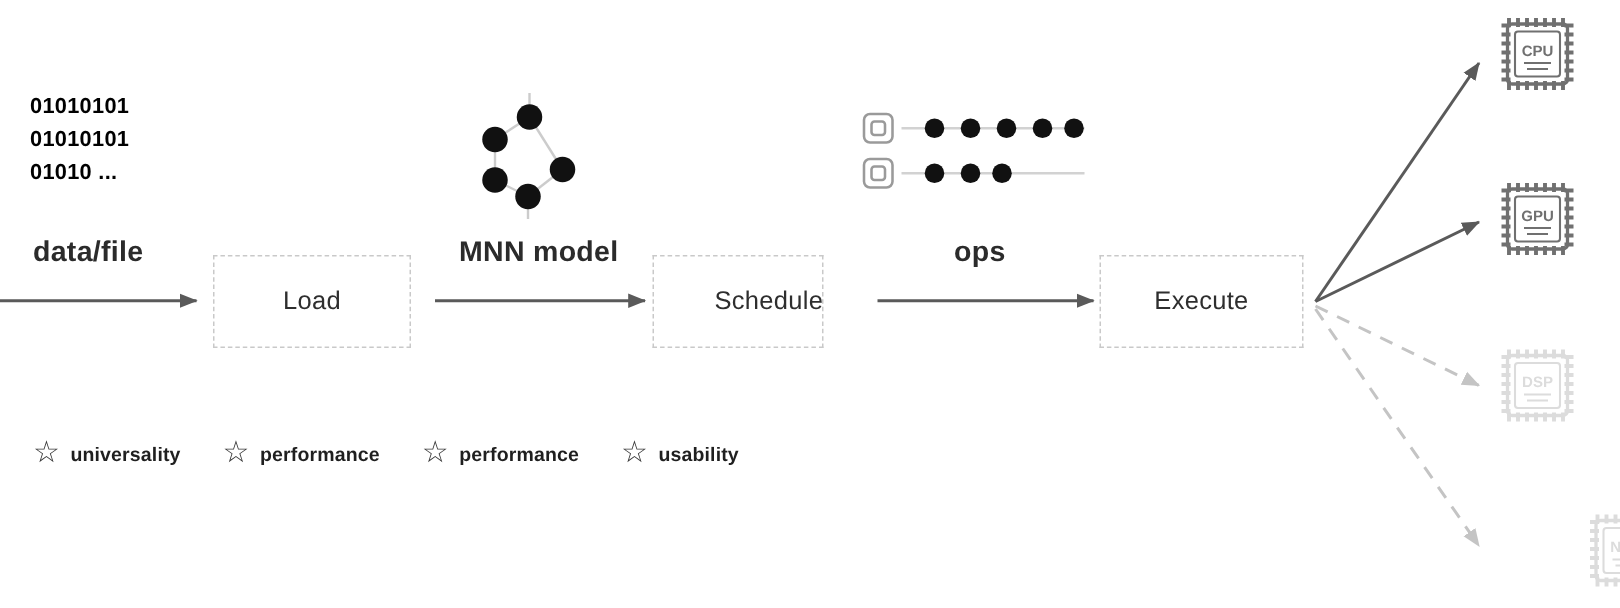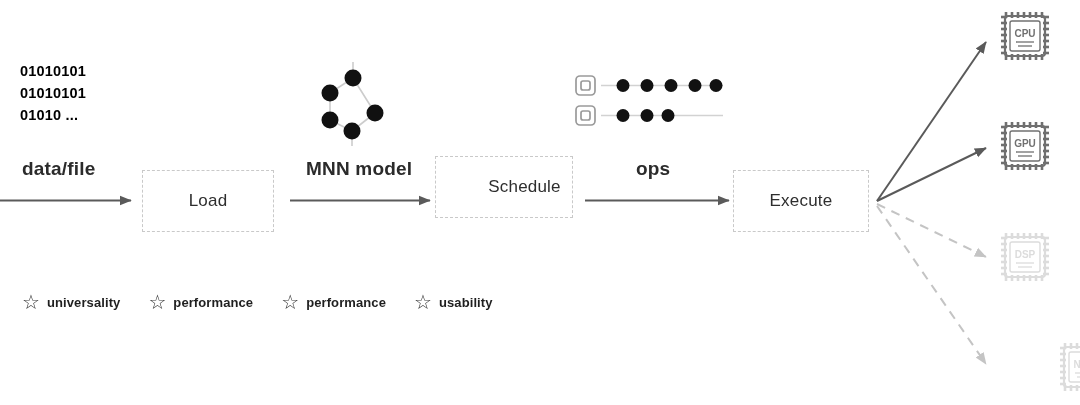--- a/index.html
+++ b/index.html
@@ -52,21 +52,21 @@
     align-items: center;
     justify-content: center;
     box-sizing: border-box;
   }
   .stage-box span {
     font-size: 17px;
     color: #2e2e2e;
     letter-spacing: 0.2px;
   }
   .box-load     { left: 142px; top: 170px; width: 132px; }
-  .box-schedule { left: 435px; top: 156px; width: 138px; padding-left: 41px; }
+  .box-schedule { left: 435px; top: 170px; width: 114px; padding-left: 41px; }
   .box-execute  { left: 733px; top: 170px; width: 136px; }
 
   
   .layer {
     position: absolute;
     left: 0; top: 0;
     width: 1080px;
     height: 405px;
     pointer-events: none;
   }

